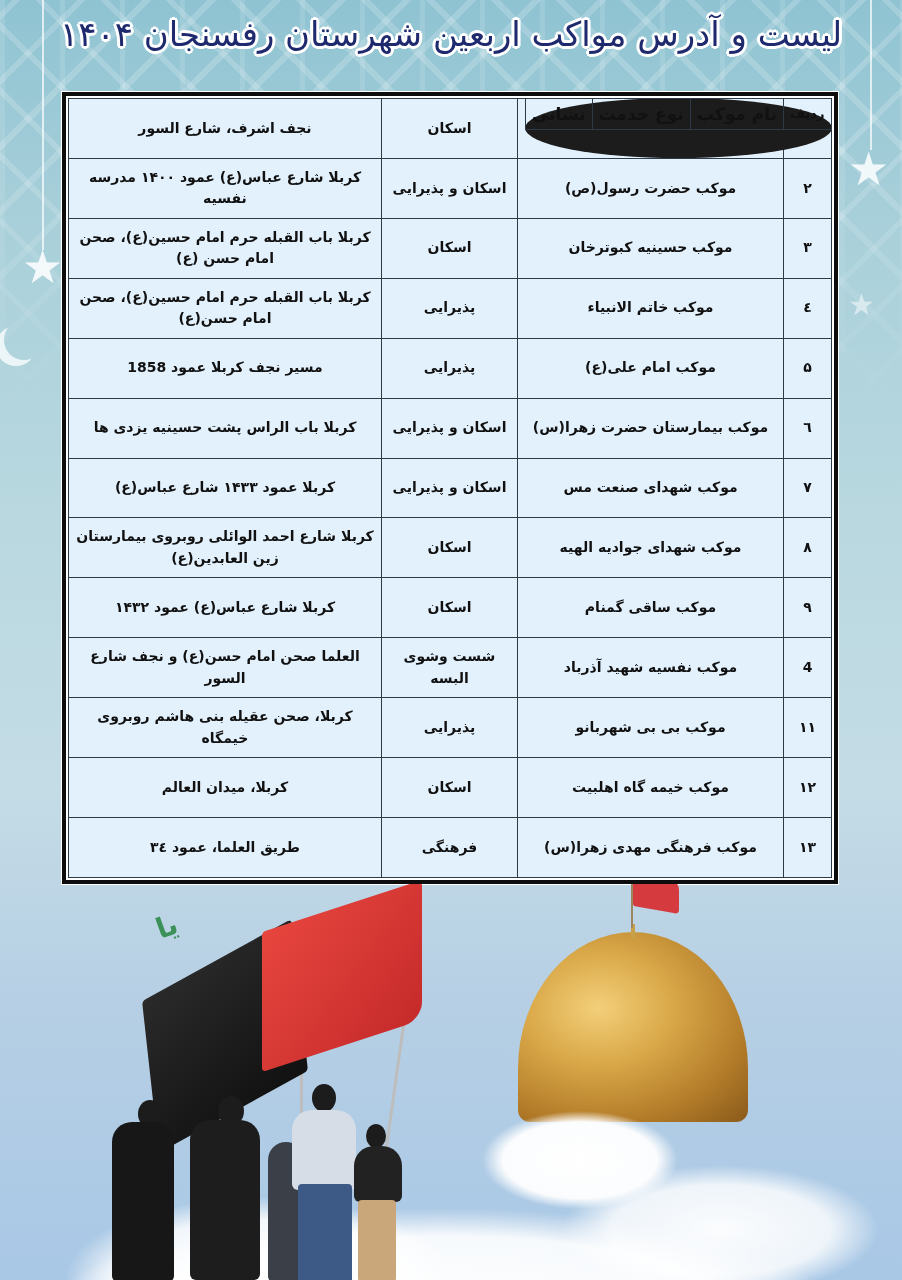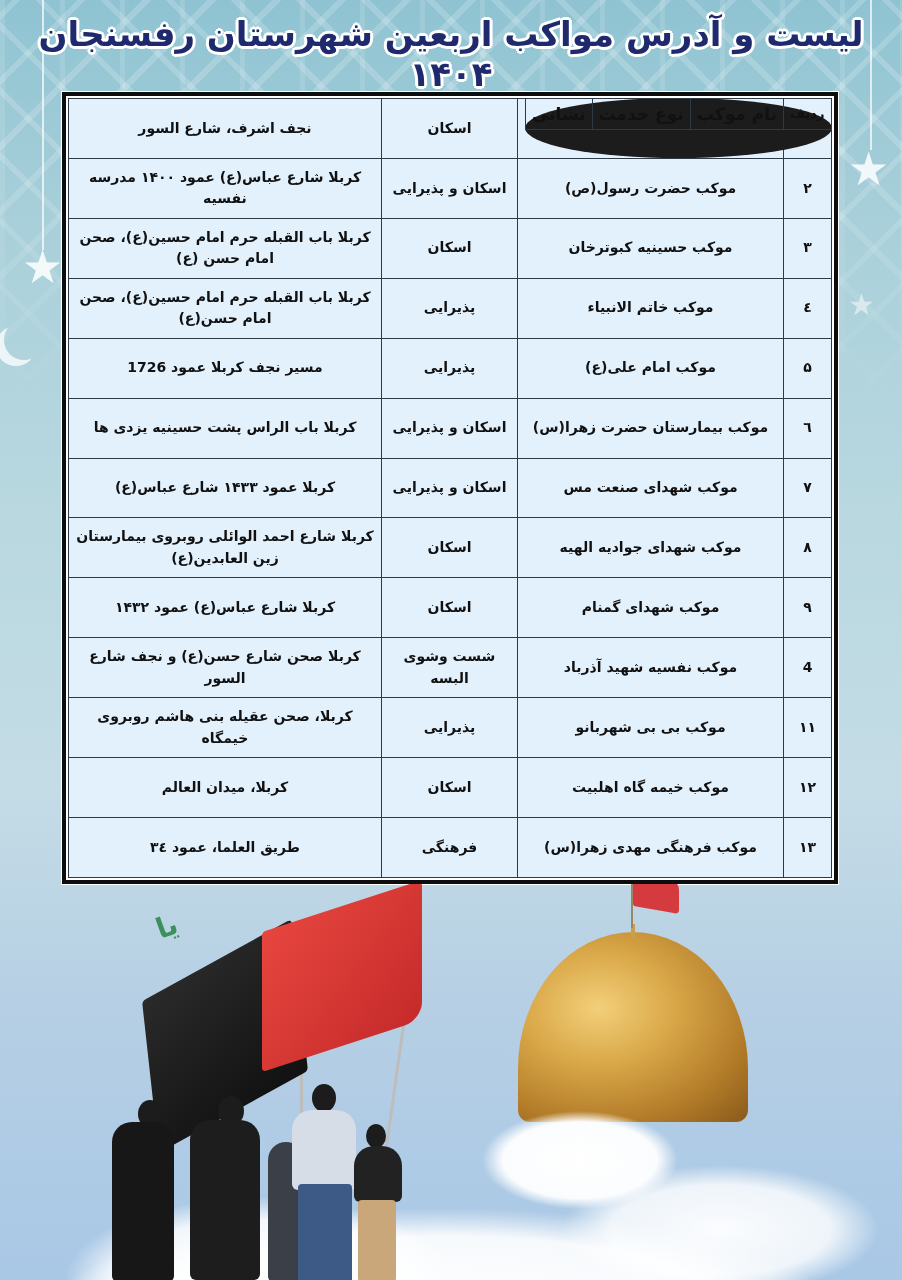--- a/index.html
+++ b/index.html
@@ -16,21 +16,21 @@
       repeating-linear-gradient(90deg, rgba(255,255,255,0.12) 0 5px, transparent 5px 60px);
     -webkit-mask-image: linear-gradient(180deg, #000 0%, #000 35%, transparent 100%);
     mask-image: linear-gradient(180deg, #000 0%, #000 35%, transparent 100%);
   }
   .star { position:absolute; color:rgba(255,255,255,0.85); font-size:46px; line-height:1; }
   .string { position:absolute; width:2px; background:rgba(255,255,255,0.7); }
   .moon { position:absolute; width:40px; height:40px; border-radius:50%; box-shadow:-8px 6px 0 0 rgba(255,255,255,0.75); }
 
   .title {
     position:absolute; left:0; right:0; top:14px; text-align:center;
-    font-family:"DejaVu Sans", sans-serif; font-weight:bold; font-size:34px;
+    font-family:"DejaVu Sans", sans-serif; font-weight:normal; font-size:34px;
     color:#1f2a6e; direction:rtl; letter-spacing:0;
     text-shadow: 3px 0 #fff, -3px 0 #fff, 0 3px #fff, 0 -3px #fff, 2px 2px #fff, -2px -2px #fff, 2px -2px #fff, -2px 2px #fff;
   }
 
   .table-wrap {
     position:absolute; left:62px; top:92px; width:776px; height:792px;
     border:4px solid #0d0d0d; box-sizing:border-box;
     background:#fff; padding:2px;
     box-shadow: 0 0 0 1px #fff;
   }
@@ -141,21 +141,21 @@
       <tr class="row">
         <td>٤</td>
         <td>موکب خاتم الانبیاء</td>
         <td>پذیرایی</td>
         <td>کربلا باب القبله حرم امام حسین(ع)، صحن امام حسن(ع)</td>
       </tr>
       <tr class="row">
         <td>۵</td>
         <td>موکب امام علی(ع)</td>
         <td>پذیرایی</td>
-        <td>مسیر نجف کربلا عمود 1726</td>
+        <td>مسیر نجف کربلا عمود 1858</td>
       </tr>
       <tr class="row">
         <td>٦</td>
         <td>موکب بیمارستان حضرت زهرا(س)</td>
         <td>اسکان و پذیرایی</td>
         <td>کربلا باب الراس پشت حسینیه یزدی ها</td>
       </tr>
       <tr class="row">
         <td>۷</td>
         <td>موکب شهدای صنعت مس</td>
@@ -163,29 +163,29 @@
         <td>کربلا عمود ۱۴۳۳ شارع عباس(ع)</td>
       </tr>
       <tr class="row">
         <td>۸</td>
         <td>موکب شهدای جوادیه الهیه</td>
         <td>اسکان</td>
         <td>کربلا شارع احمد الوائلی روبروی بیمارستان زین العابدین(ع)</td>
       </tr>
       <tr class="row">
         <td>۹</td>
-        <td>موکب شهدای گمنام</td>
+        <td>موکب ساقی گمنام</td>
         <td>اسکان</td>
         <td>کربلا شارع عباس(ع) عمود ۱۴۳۲</td>
       </tr>
       <tr class="row">
         <td>4</td>
         <td>موکب نفسیه شهید آذرباد</td>
         <td>شست وشوی البسه</td>
-        <td>کربلا صحن شارع حسن(ع) و نجف شارع السور</td>
+        <td>العلما صحن امام حسن(ع) و نجف شارع السور</td>
       </tr>
       <tr class="row">
         <td>۱۱</td>
         <td>موکب بی بی شهربانو</td>
         <td>پذیرایی</td>
         <td>کربلا، صحن عقیله بنی هاشم روبروی خیمگاه</td>
       </tr>
       <tr class="row">
         <td>۱۲</td>
         <td>موکب خیمه گاه اهلبیت</td>

